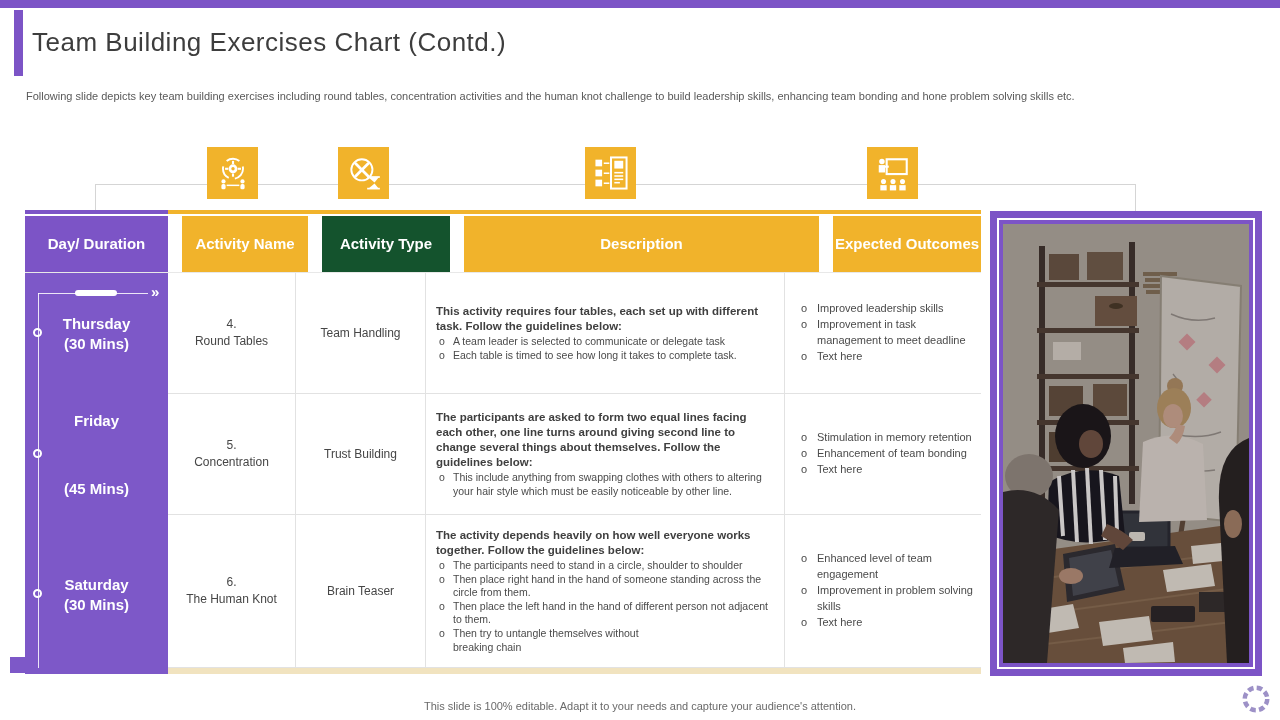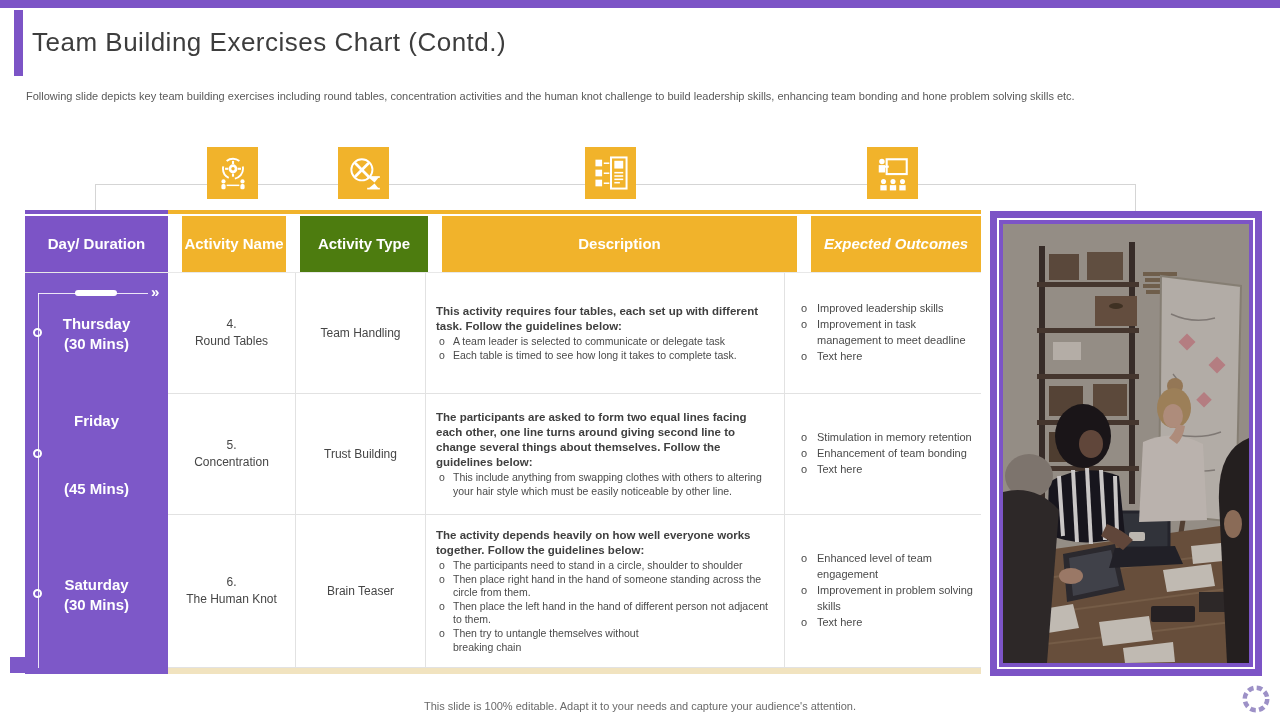--- a/index.html
+++ b/index.html
@@ -22,24 +22,24 @@
 
   
   .tbl { position:absolute; left:25px; top:210px; width:956px; }
   .strip { display:flex; height:4px; }
   .strip .s-day { width:143px; background:#7C54C6; }
   .strip .s-rest { flex:1; background:#F1B32B; }
   .strip-gap { height:2px; background:#fff; }
   .thead { display:flex; height:56px; gap:14px; }
   .th { display:flex; align-items:center; justify-content:center; text-align:center; color:#fff; font-weight:bold; font-size:15px; line-height:1.25; }
   .th-day { width:143px; background:#7C54C6; }
-  .th-name { width:104px; background:#F1B32B; }
-  .th-type { width:128px; background:#4d7c0f; }
+  .th-name { width:126px; background:#F1B32B; }
+  .th-type { width:128px; background:#14532d; }
   .th-desc { width:355px; background:#F1B32B; }
-  .th-out { flex:1; background:#F1B32B;font-style:italic; }
+  .th-out { flex:1; background:#F1B32B; }
 
   .tbody { position:relative; display:flex; height:401px; border-top:1px solid #e8e8e8; }
   .day-col { position:relative; width:143px; height:401px; background:#7D58C8; }
   .day-zone { display:flex; flex-direction:column; align-items:center; justify-content:center; color:#fff; font-weight:bold; font-size:15px; line-height:1.3; }
   .dz0 { height:121px;align-items:center; } .dz1 { height:121px;gap:48px; } .dz2 { height:159px; }
   .tl-vline { position:absolute; left:13px; top:20px; bottom:6px; width:1px; background:rgba(255,255,255,0.85); }
   .tl-hline { position:absolute; left:13px; top:20px; width:110px; height:1px; background:rgba(255,255,255,0.85); }
   .tl-dash { position:absolute; left:50px; top:17px; width:42px; height:6px; background:#fff; border-radius:3px; }
   .tl-arrow { position:absolute; left:126px; top:10px; color:#fff; font-weight:bold; font-size:15px; letter-spacing:-2px; }
   .tl-dot { position:absolute; left:8px; width:9px; height:9px; border:2px solid #fff; border-radius:50%; }

